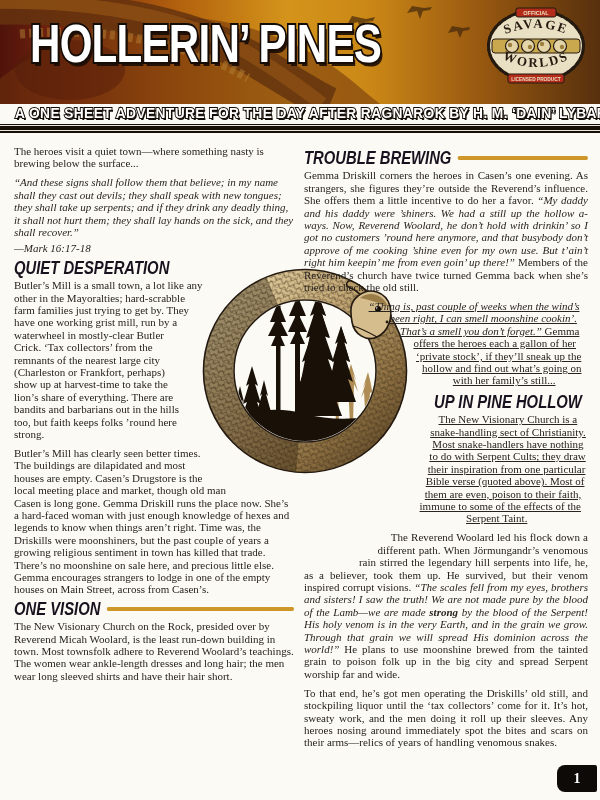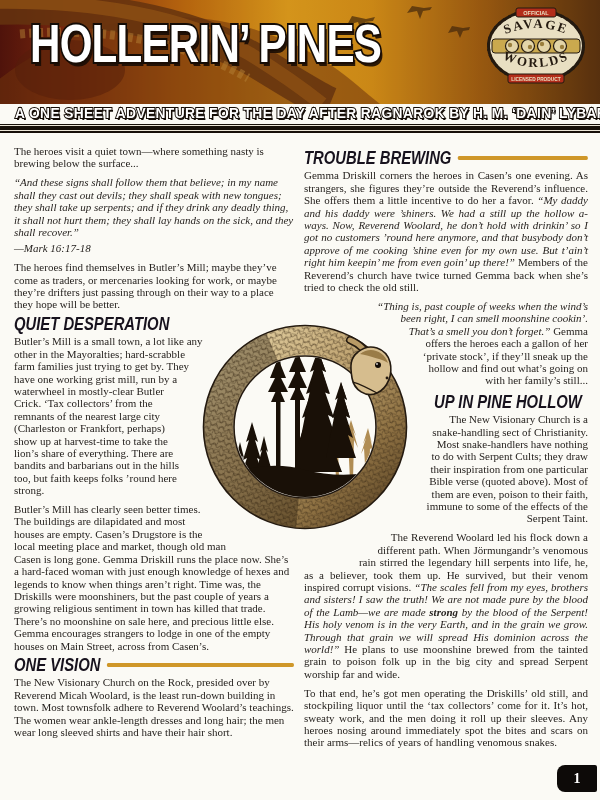--- a/index.html
+++ b/index.html
@@ -24,21 +24,21 @@
   
   .content{position:relative;display:flex;gap:10px;padding:12px 12px 0 14px;font-size:11px;line-height:12.4px;}
   .col{position:relative;}
   .col-left{width:280px;text-align:left;}
   .col-right{width:284px;text-align:justify;}
   p{margin:0 0 6.5px 0;}
   .it, .quote-block{font-style:italic;}
   .bd{font-weight:bold;margin-top:36px;}
   .quote-block{margin-bottom:4px;}
   .attribution{font-style:italic;margin-bottom:6.5px;}
-  .centered{text-align:right;}
+  .centered{text-align:center;text-decoration:underline;}
   
   .sec-h{display:flex;align-items:center;gap:8px;margin:7px 0 5px 0;
     font-family:"Liberation Sans",sans-serif;font-style:italic;font-weight:900;
     font-size:19px;letter-spacing:0;color:#17121d;white-space:nowrap;}
   .sec-h .h-rule{height:3.5px;border-radius:2px;background:#cf9729;}
   .sec-h.grow{width:128.2%;transform:scaleX(.78);transform-origin:left center;}
   .sec-h.grow .h-rule{flex:1;}
   .sec-h.short-left{transform:scaleX(.78);transform-origin:left center;}
   .sec-h.short-left .h-rule{width:52px;}
   .sec-h.short-right{justify-content:flex-end;transform:scaleX(.78);transform-origin:right center;margin-top:9px;}
@@ -126,21 +126,20 @@
   </header>
 
   <div class="separator"></div>
 
   <main class="content">
 
     <div class="col col-left">
       <p>The heroes visit a quiet town—where something nasty is brewing below the surface...</p>
       <p class="quote-block">“And these signs shall follow them that believe; in my name shall they cast out devils; they shall speak with new tongues; they shall take up serpents; and if they drink any deadly thing, it shall not hurt them; they shall lay hands on the sick, and they shall recover.”</p>
       <p class="attribution">—Mark 16:17-18</p>
-      <p>The heroes find themselves in Butler’s Mill; maybe they’ve come as traders, or mercenaries looking for work, or maybe they’re drifters just passing through on their way to a place they hope will be better.</p>
 
       <div class="wrapL">
         <svg class="ouro" width="210" height="210" viewBox="0 0 210 210">
           <defs>
             <linearGradient id="snakeG" x1="0" y1="0" x2="1" y2="1">
               <stop offset="0" stop-color="#e6d4a6"></stop>
                 <stop offset=".4" stop-color="#c3a876"></stop>
               <stop offset=".75" stop-color="#8f7243"></stop>
                 <stop offset="1" stop-color="#5c4526"></stop>
             </linearGradient>

